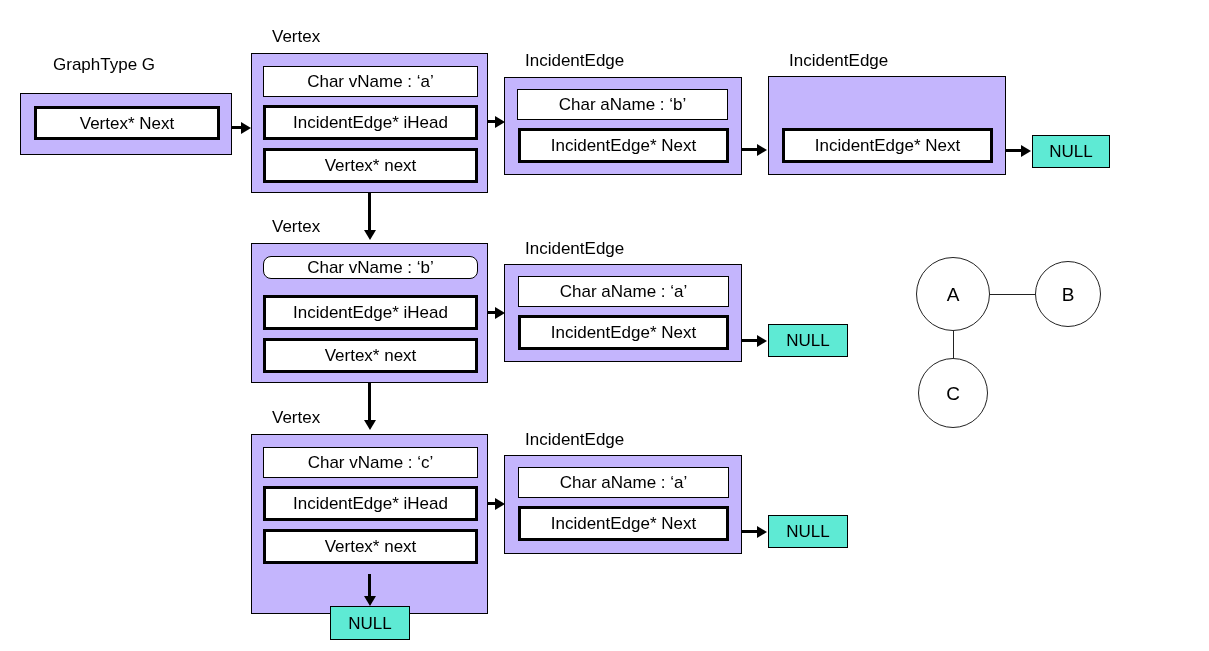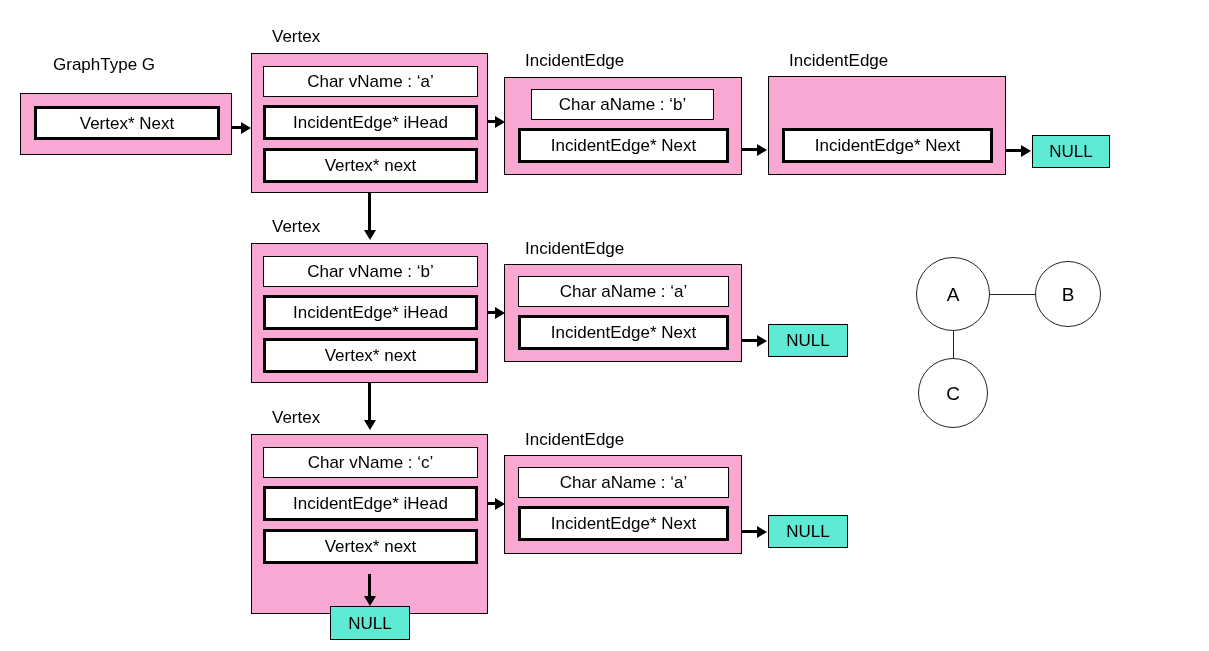--- a/index.html
+++ b/index.html
@@ -23,21 +23,21 @@
     font-size: 17px;
     line-height: 1;
     color: #000;
     white-space: nowrap;
   }
 
   
   .struct-box {
     position: absolute;
     border: 1px solid #000;
-    background: #f9a8d4;
+    background: #c4b5fd;
     box-sizing: border-box;
   }
 
   
   .field {
     position: absolute;
     box-sizing: border-box;
     background: #fff;
     display: flex;
     align-items: center;
@@ -130,35 +130,35 @@
   <div class="struct-box" style="left:251px; top:53px; width:237px; height:140px;">
     <div class="field thin" style="left:11px; top:12px;  width:215px; height:31px;">Char vName : ‘a’</div>
     <div class="field thick" style="left:11px; top:51px;  width:215px; height:35px;">IncidentEdge* iHead</div>
     <div class="field thick" style="left:11px; top:94px;  width:215px; height:35px;">Vertex* next</div>
   </div>
   <div class="arrow-h" style="left:488px; top:120px; width:8px;"></div>
   <div class="arrow-v" style="left:368px; top:193px; height:38px;"></div>
 
   <div class="struct-label" style="left:525px; top:52px;">IncidentEdge</div>
   <div class="struct-box" style="left:504px; top:77px; width:238px; height:98px;">
-    <div class="field thin" style="left:26px; top:11px; width:183px; height:31px;">Char aName : ‘b’</div>
+    <div class="field thin" style="left:12px; top:11px; width:211px; height:31px;">Char aName : ‘b’</div>
     <div class="field thick" style="left:13px; top:50px; width:211px; height:35px;">IncidentEdge* Next</div>
   </div>
   <div class="arrow-h" style="left:742px; top:148px; width:16px;"></div>
 
   <div class="struct-label" style="left:789px; top:52px;">IncidentEdge</div>
   <div class="struct-box" style="left:768px; top:76px; width:238px; height:99px;">
     <div class="field thick" style="left:13px; top:51px; width:211px; height:35px;">IncidentEdge* Next</div>
   </div>
   <div class="arrow-h" style="left:1006px; top:149px; width:16px;"></div>
   <div class="null-box" style="left:1032px; top:135px; width:78px; height:33px;">NULL</div>
 
   <div class="struct-label" style="left:272px; top:218px;">Vertex</div>
   <div class="struct-box" style="left:251px; top:243px; width:237px; height:140px;">
-    <div class="field thin" style="left:11px; top:12px; width:215px; height:31px;">Char vName : ‘b’</div>
+    <div class="field thin" style="left:11px; top:12px; width:215px; height:23px;border-radius:8px;">Char vName : ‘b’</div>
     <div class="field thick" style="left:11px; top:51px; width:215px; height:35px;">IncidentEdge* iHead</div>
     <div class="field thick" style="left:11px; top:94px; width:215px; height:35px;">Vertex* next</div>
   </div>
   <div class="arrow-h" style="left:488px; top:311px; width:8px;"></div>
   <div class="arrow-v" style="left:368px; top:383px; height:38px;"></div>
 
   <div class="struct-label" style="left:525px; top:240px;">IncidentEdge</div>
   <div class="struct-box" style="left:504px; top:264px; width:238px; height:98px;">
     <div class="field thin" style="left:13px; top:11px; width:211px; height:31px;">Char aName : ‘a’</div>
     <div class="field thick" style="left:13px; top:50px; width:211px; height:35px;">IncidentEdge* Next</div>

